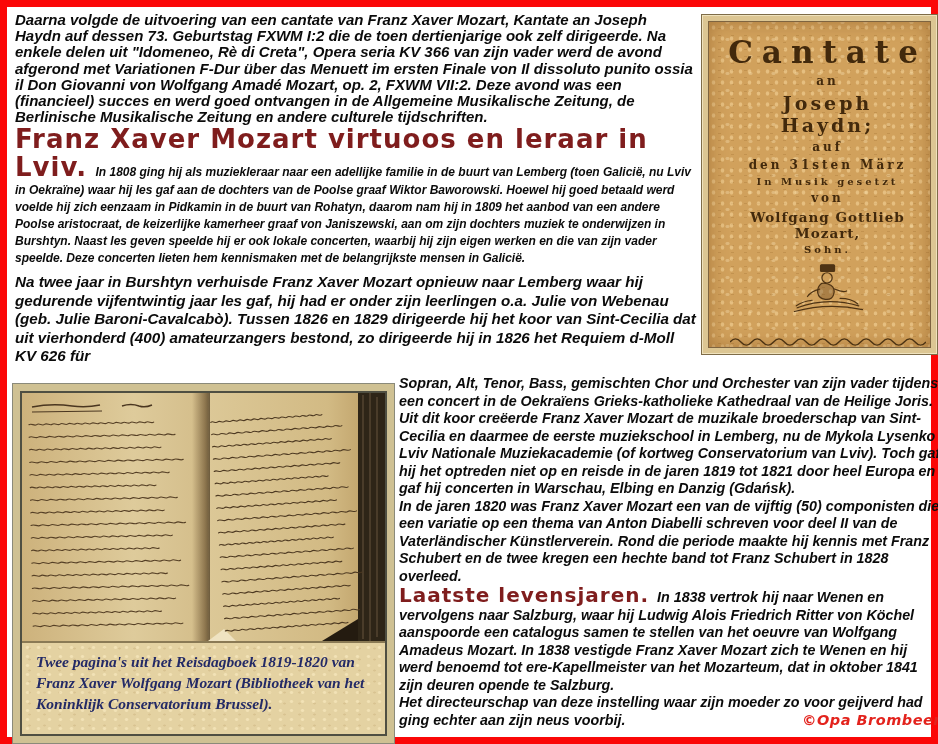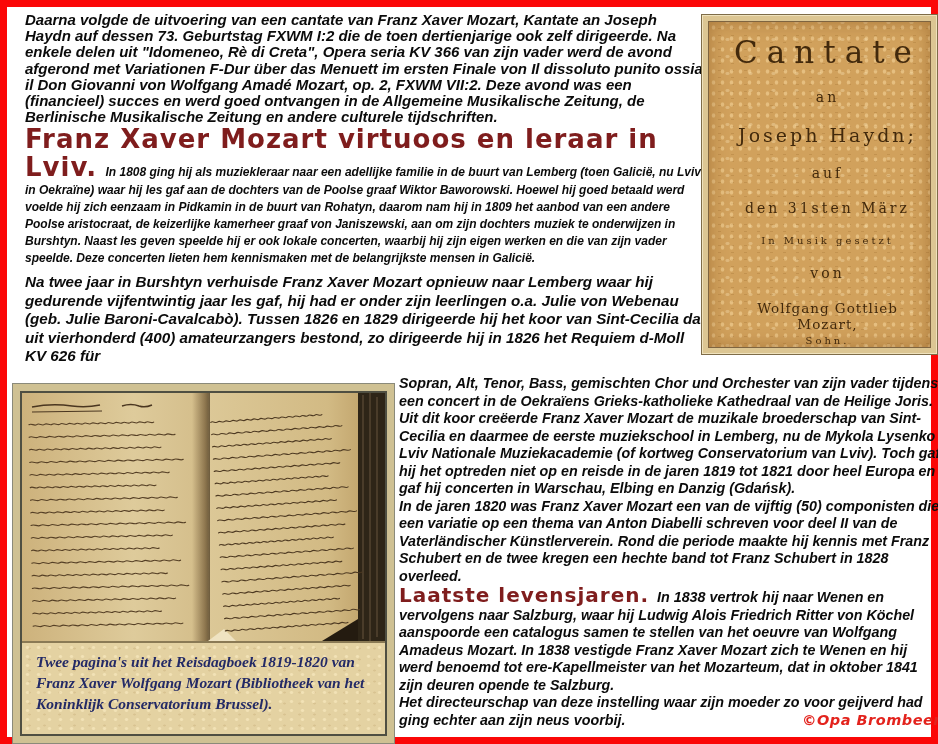--- a/index.html
+++ b/index.html
@@ -7,21 +7,21 @@
     width:938px;height:744px;position:relative;background:#ffffff;
     font-family:"Liberation Sans", sans-serif;overflow:hidden;
   }
   .page{
     position:absolute;inset:0;border:7px solid #fb0707;background:#ffffff;box-sizing:border-box;
   }
   .content{position:absolute;inset:0;}
 
   
   .btxt{font-style:italic;font-weight:bold;color:#0b0b0b;}
-  .text-top{position:absolute;left:18px;top:5px;width:681px;}
+  .text-top{position:absolute;left:8px;top:5px;width:681px;}
   .text-top p{margin:0;}
   .p-intro{font-size:15px;line-height:16.2px;}
   .p-lviv{font-size:15px;line-height:16.1px;margin-top:1px !important;}
   .p-lemberg{font-size:15.2px;line-height:18.4px;margin-top:7px !important;}
   .red-head{
     color:#7f1d1d;font-style:normal;font-weight:bold;
     font-family:"DejaVu Sans", sans-serif;
     font-size:26px;letter-spacing:1px;line-height:1.05;
   }
   .red-head.h2{font-size:20px;}
@@ -43,25 +43,25 @@
   .cantate-page{
     width:100%;height:100%;box-sizing:border-box;border:1px solid #7e6440;
     background-color:#d1a15c;
     background-image:
       radial-gradient(rgba(255,228,172,.45) 1.2px, transparent 2.2px),
       radial-gradient(rgba(140,90,30,.22) 1px, transparent 1.8px),
       radial-gradient(rgba(255,240,200,.30) 1.5px, transparent 2.6px);
     background-size:9px 11px,13px 7px,23px 17px;
     background-position:0 0,4px 3px,7px 9px;
     box-shadow:inset 0 0 18px rgba(120,70,20,.45);
-    text-align:center;color:#42290c;font-family:"DejaVu Serif", serif;font-weight:normal;
+    text-align:center;color:#42290c;font-family:"DejaVu Serif", serif;font-weight:bold;
     padding-top:12px;overflow:hidden;padding-left:16px;
   }
   .c-title{font-size:31px;letter-spacing:9px;margin-bottom:4px;}
-  .c-tiny{font-size:14px;letter-spacing:3px;margin:19px 0;}
+  .c-tiny{font-size:12px;letter-spacing:3px;margin:4px 0;}
   .c-large{font-size:19px;letter-spacing:3px;margin:2px 8px;}
   .c-med{font-size:14.5px;letter-spacing:2px;margin:3px 0;}
   .c-small{font-size:10px;letter-spacing:3px;margin:3px 16px;}
   .c-name{font-size:13.5px;letter-spacing:1px;margin:3px 0;}
   .c-vignette{margin-top:6px;}
   .c-divider{margin-top:10px;}
   .c-wien{font-size:10px;letter-spacing:2px;margin-top:0px;}
 
   
   .diary-frame{

